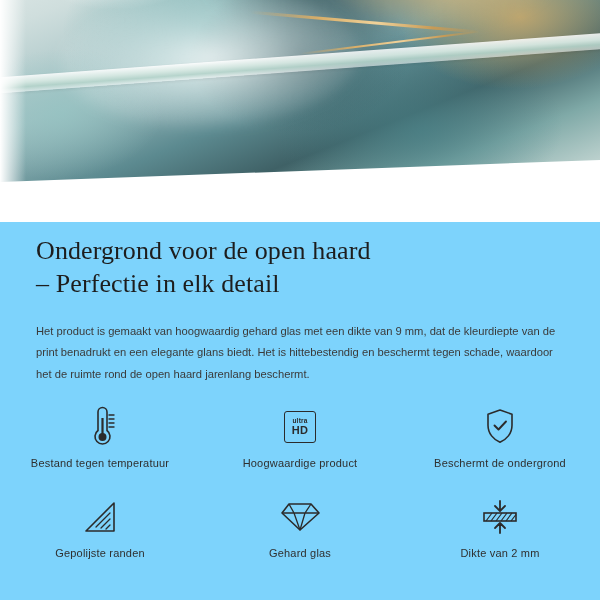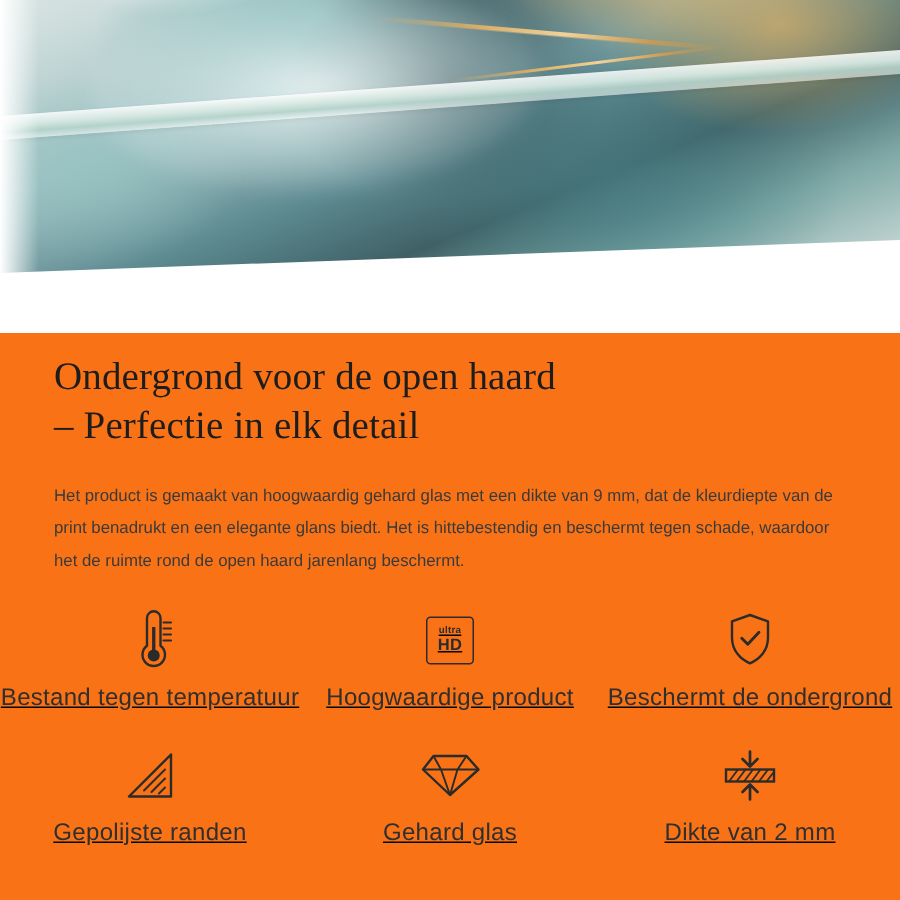--- a/index.html
+++ b/index.html
@@ -10,21 +10,21 @@
     width: 600px;
     height: 600px;
     background: #ffffff;
     font-family: "Liberation Sans", sans-serif;
     overflow: hidden;
   }
   .page {
     position: relative;
     width: 600px;
     height: 600px;
-    background: #f97316;
+    background: #7dd3fc;
   }
 
   
   .hero {
     position: relative;
     width: 600px;
     height: 222px;
     overflow: hidden;
     background: #ffffff;
   }
@@ -149,31 +149,30 @@
     display: grid;
     grid-template-columns: repeat(3, 200px);
     grid-template-rows: 90px 90px;
   }
   .feature {
     display: flex;
     flex-direction: column;
     align-items: center;
     justify-content: flex-start;
     padding-top: 6px;
-    text-decoration: underline;
   }
   .feature-icon {
     height: 46px;
     display: flex;
     align-items: center;
     justify-content: center;
   }
   .feature-label {
     margin-top: 7px;
-    font-size: 16px;
+    font-size: 11px;
     color: #2f2f2f;
     text-align: left;
     letter-spacing: 0.2px;
   }
   .ultrahd-box {
     width: 30px;
     height: 30px;
     border: 1.6px solid #2b2b2b;
     border-radius: 3px;
     display: flex;

